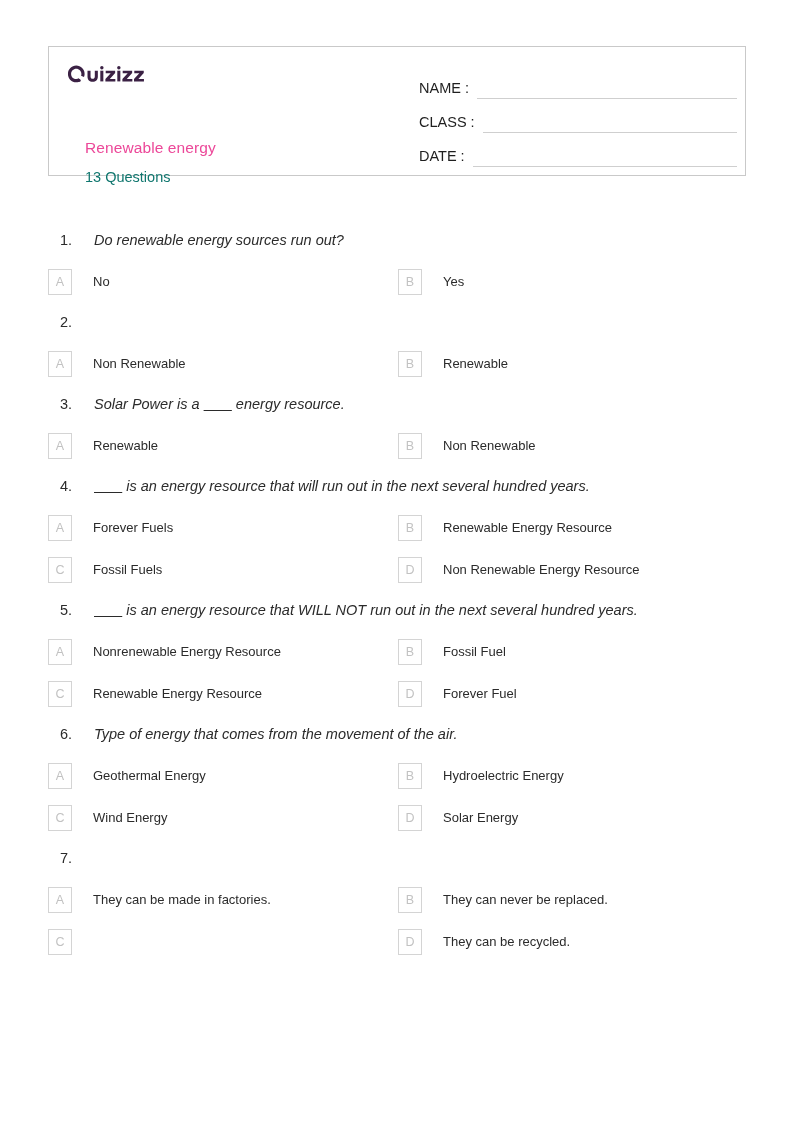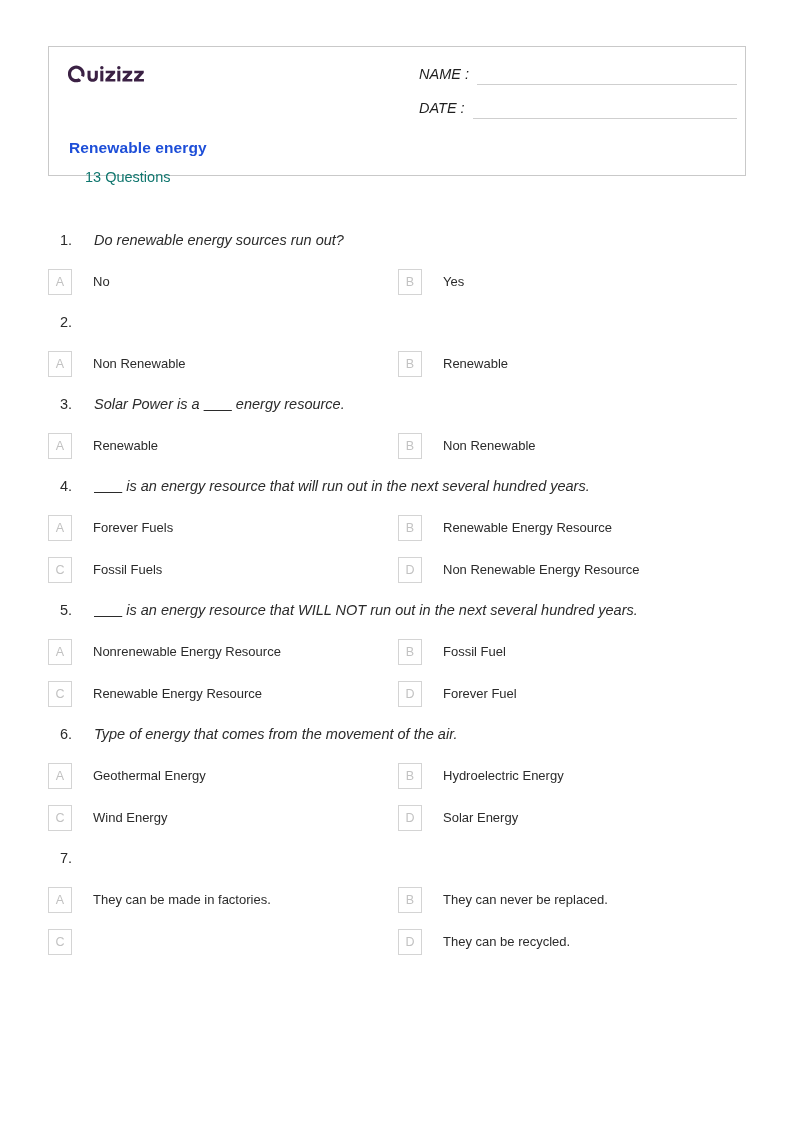--- a/index.html
+++ b/index.html
@@ -44,48 +44,46 @@
   }
 
   .logo {
     display: block;
     height: 26px;
     margin-bottom: 0;
   }
 
   .quiz-title {
     position: absolute;
-    left: 2px;
+    left: 18px;
     top: 78px;
     font-size: 15.5px;
-    color: #1d4ed8;
+    color: #ec4899;
     letter-spacing: 0.1px;
     white-space: nowrap;
-    font-weight: bold;
   }
   .quiz-subtitle {
     position: absolute;
     left: 18px;
     top: 108px;
     font-size: 14.5px;
     color: #0f766e;
     white-space: nowrap;
   }
 
   .header-right {
     position: absolute;
     left: 370px;
     top: 18px;
     width: 318px;
   }
   .field-row {
     display: flex;
-    align-items: flex-start;
+    align-items: flex-end;
     height: 34px;
-    font-style: italic;
   }
   .field-label {
     font-size: 14.5px;
     color: #1f1f1f;
     white-space: nowrap;
     line-height: 18px;
     padding-bottom: 2px;
   }
   .field-line {
     flex: 1;
@@ -200,20 +198,24 @@
       <div class="quiz-title">Renewable energy</div>
       <div class="quiz-subtitle">13 Questions</div>
     </div>
 
     <div class="header-right">
       <div class="field-row">
         <span class="field-label">NAME :</span>
         <span class="field-line"></span>
       </div>
       <div class="field-row">
+        <span class="field-label">CLASS :</span>
+        <span class="field-line"></span>
+      </div>
+      <div class="field-row">
         <span class="field-label">DATE  :</span>
         <span class="field-line"></span>
       </div>
     </div>
 
   </div>
 
   <div class="questions" id="questions-container">
       <div class="q-block">
         <div class="q-head">

